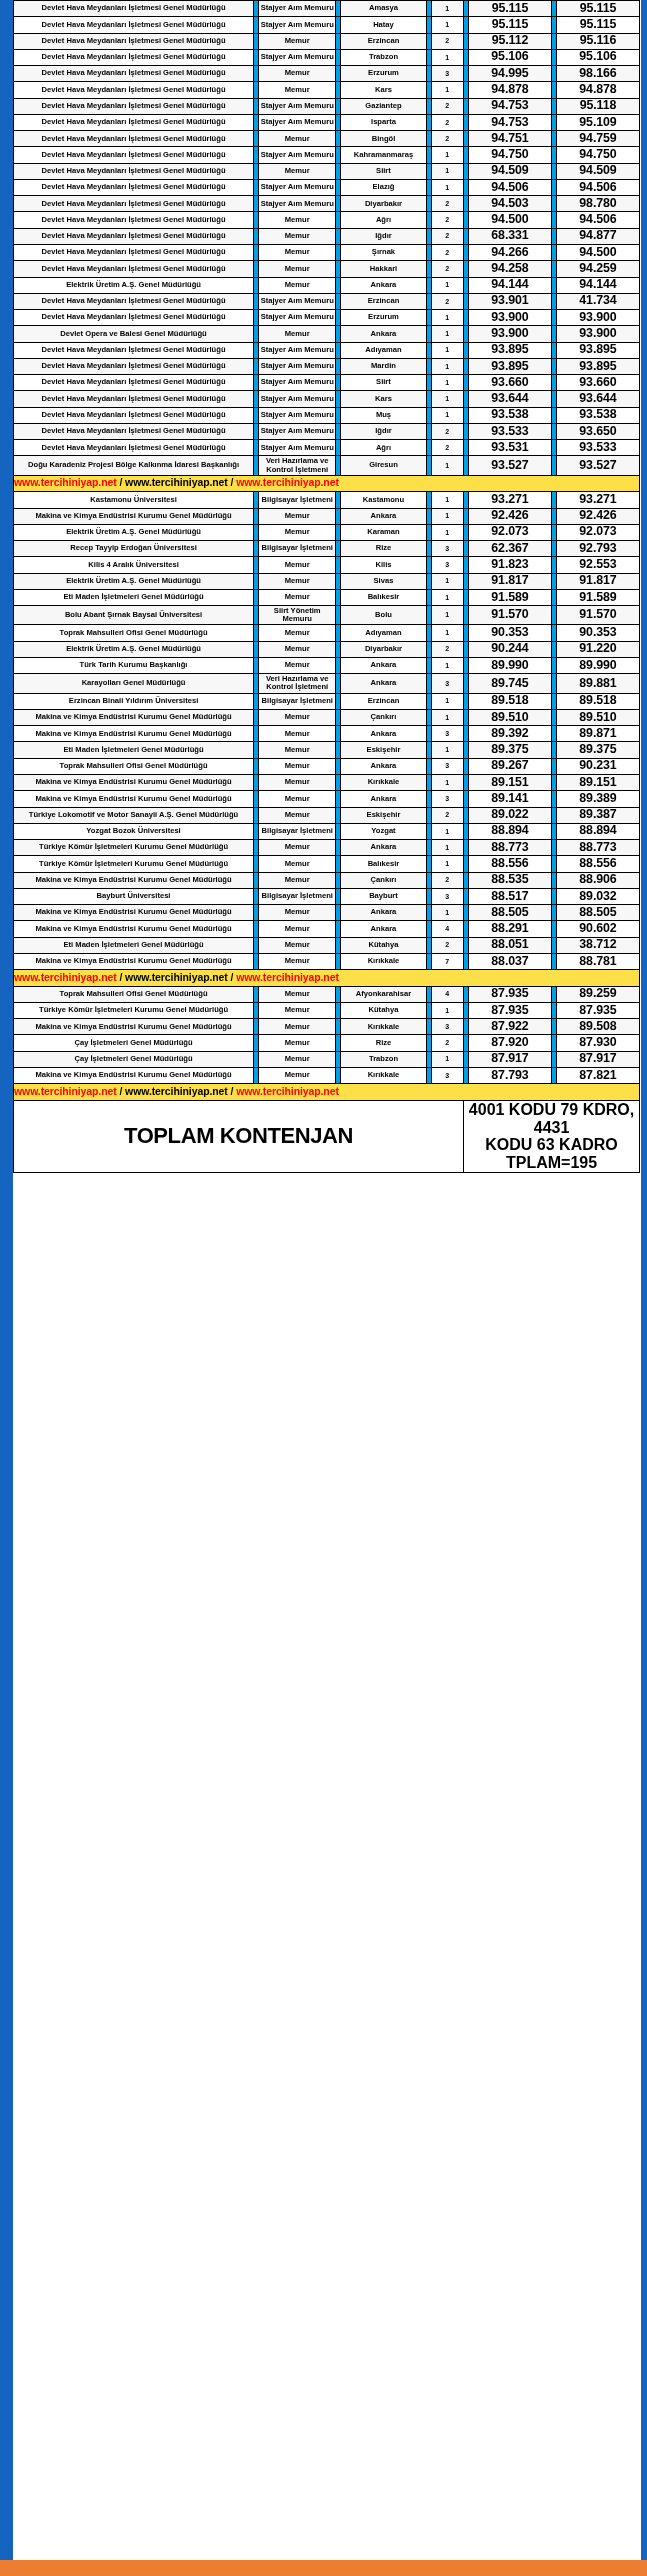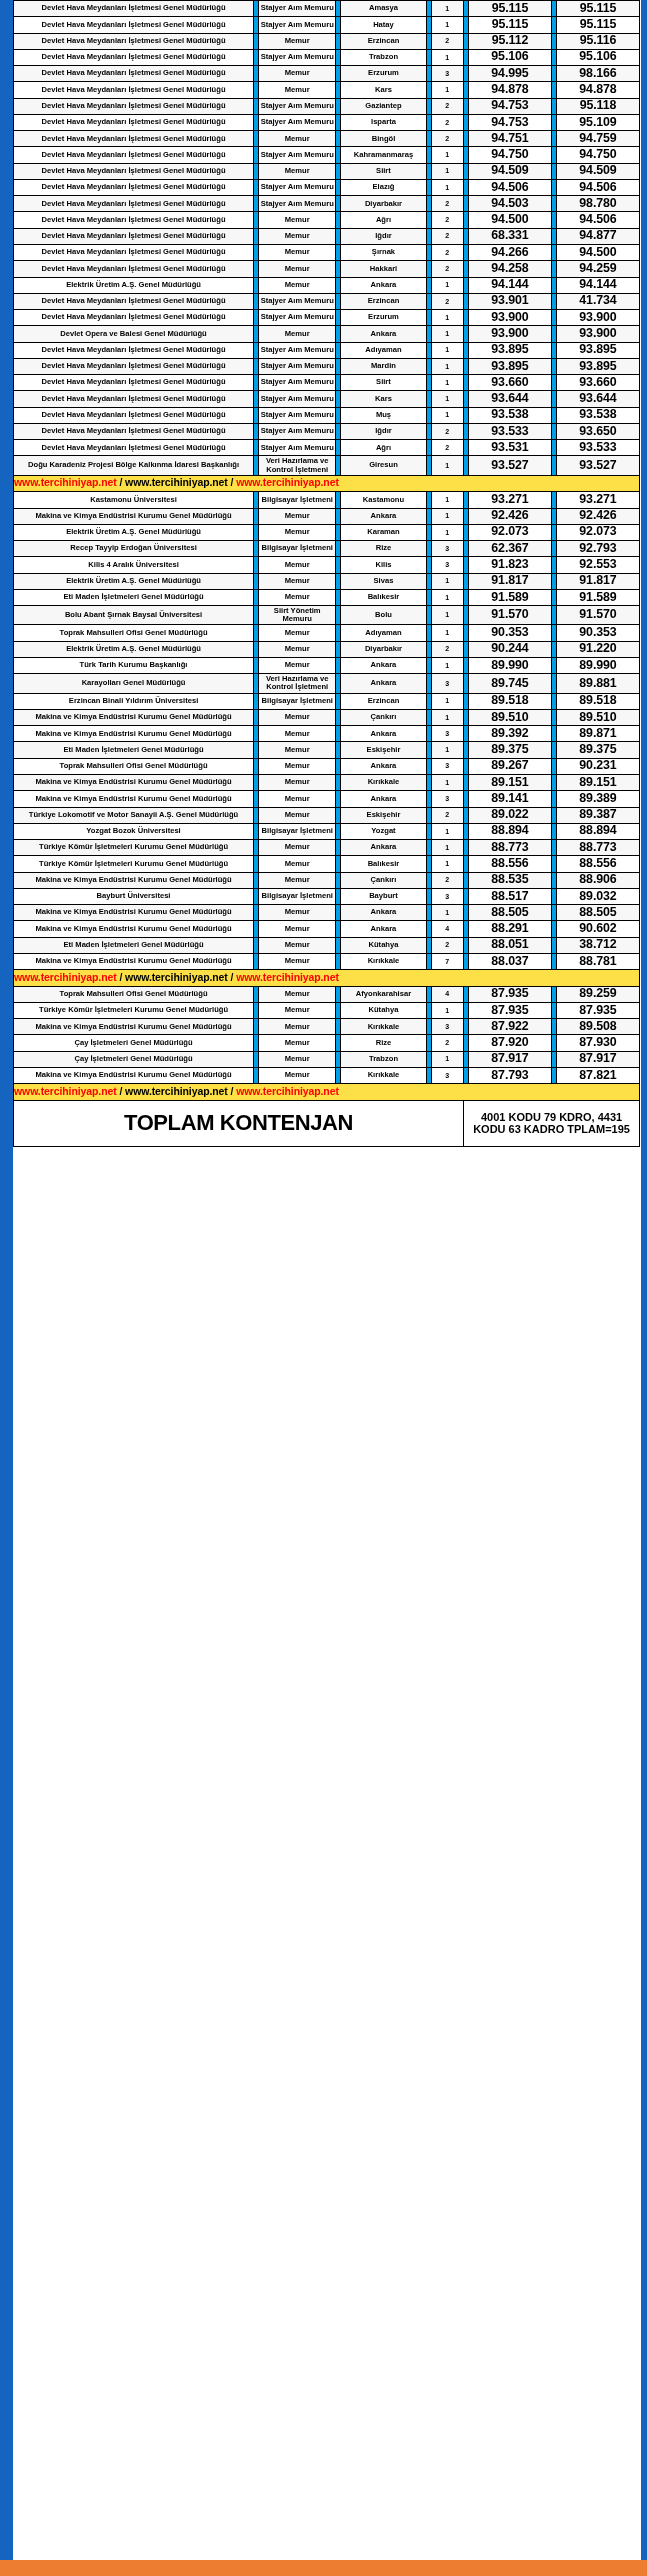--- a/index.html
+++ b/index.html
@@ -86,21 +86,21 @@
   }
   td.total-label{
     font-size:22px;
     font-weight:bold;
     text-align:center;
     letter-spacing:-0.4px;
     color:#000000;
     height:45px;
   }
   td.total-value{
-    font-size:11px;
+    font-size:16px;
     font-weight:bold;
     text-align:center;
     line-height:1.35;
     color:#000000;
     padding:2.9px 1.5px;
   }
   .bottombar{
     position:absolute;
     left:-13px;
     right:-7.3px;

